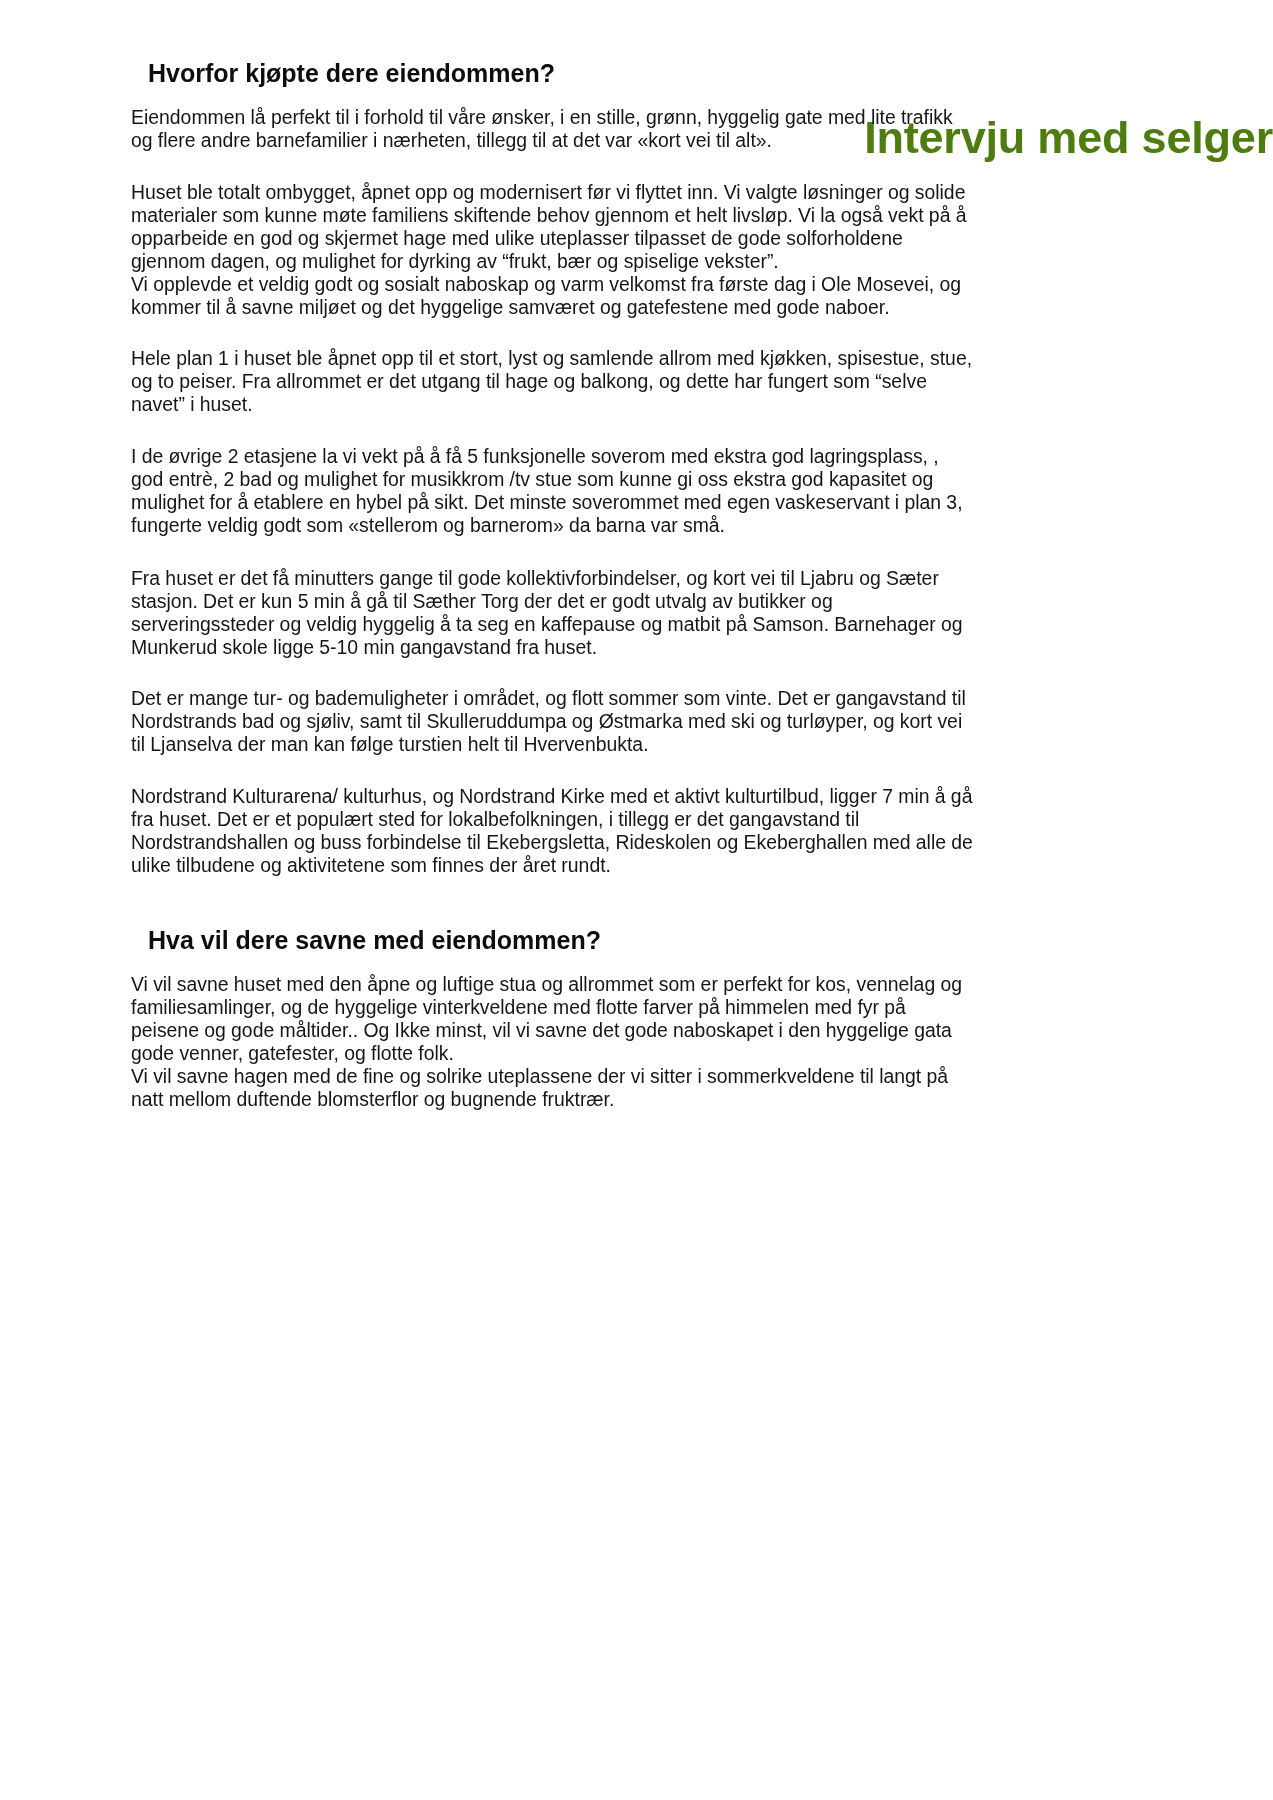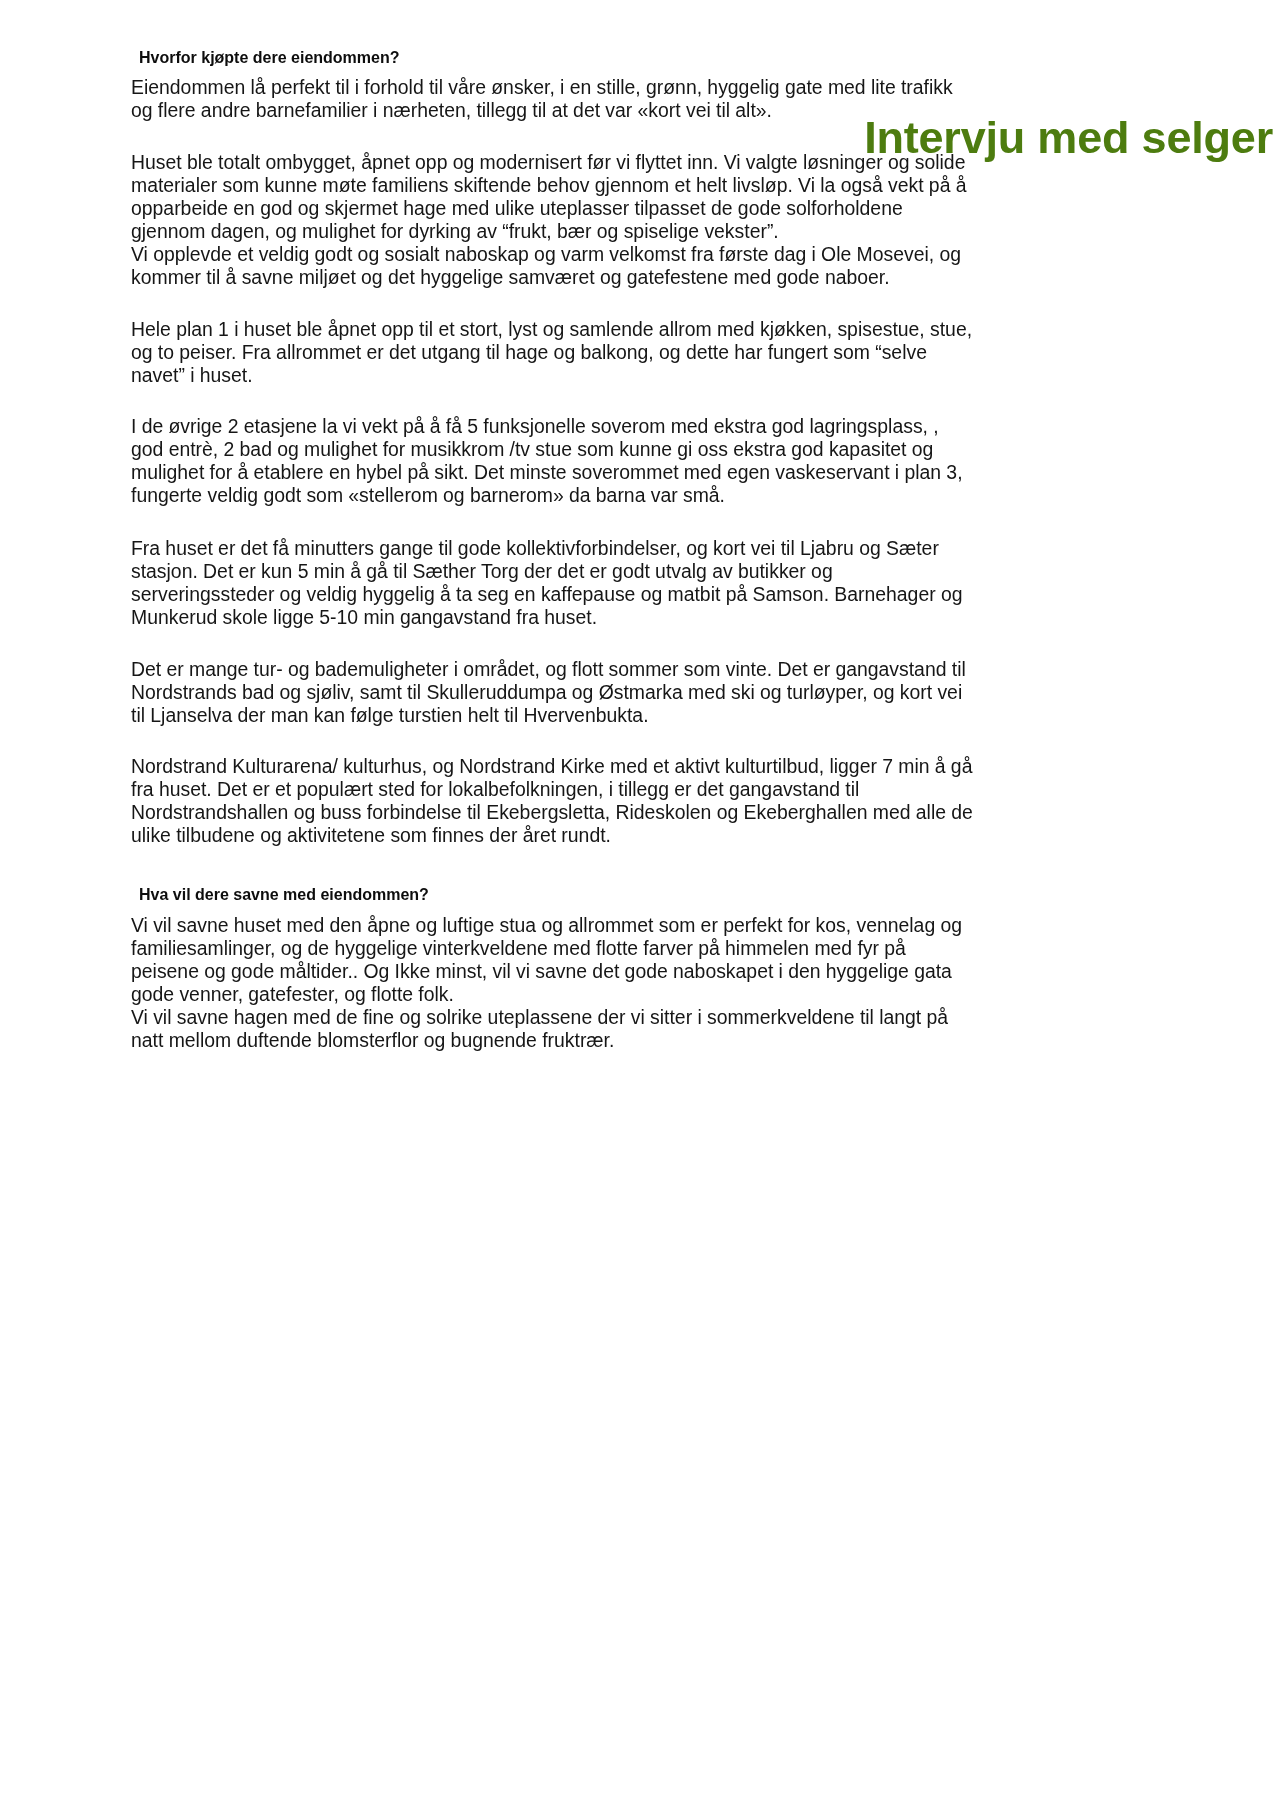--- a/index.html
+++ b/index.html
@@ -35,25 +35,25 @@
     margin: 0;
     padding-top: 113px;
     padding-bottom: 0;
     line-height: 1.12;
     color: #4d7c0f;
   }
   .section {
     margin: 0;
   }
   .section-heading {
-    font-size: 16px;
+    font-size: 25px;
     font-weight: bold;
     line-height: 1.28;
     color: #0d0d0d;
-    margin: 8px;
+    margin: 17px;
   }
   .h-spacer-first { height: 40px; }
   .h-spacer { height: 30px; }
   p.para {
     font-size: 19.4px;
     line-height: 23px;
     color: #161616;
     margin: 0;
     text-align: left;
     word-spacing: -0.1px;

